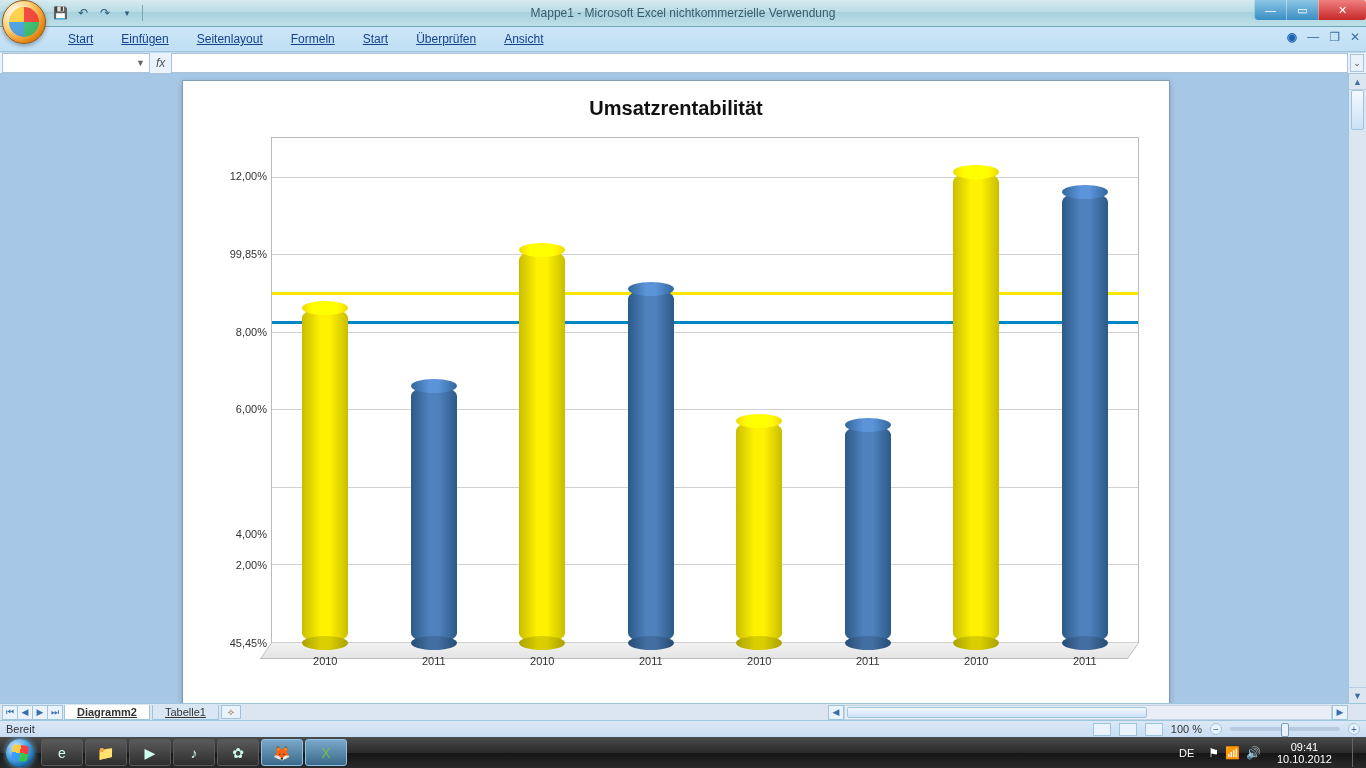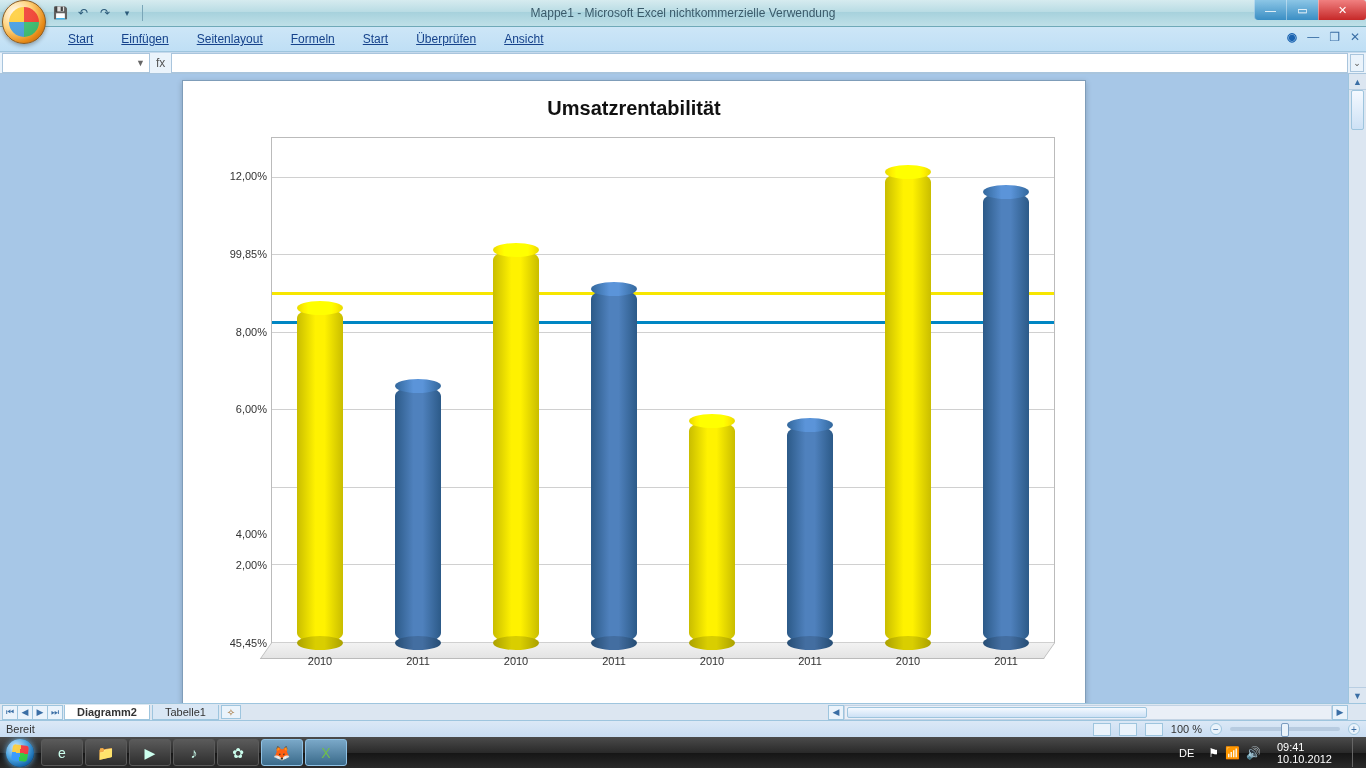--- a/index.html
+++ b/index.html
@@ -38,39 +38,39 @@
 .ribbon-right span { cursor:default; }
 
 
 .fbar { position:absolute; top:52px; left:0; right:0; height:22px;
   background:#eaf3fb; border-top:1px solid #c6d9ec; border-bottom:1px solid #a9c5dd;
   display:flex; align-items:center; }
 .namebox { width:148px; height:20px; margin-left:2px; background:#fff; border:1px solid #a9c5dd;
   font-size:11px; display:flex; align-items:center; justify-content:flex-end; padding-right:4px; color:#333; }
 .namebox .dd { margin-left:4px; color:#666; font-size:9px; }
 .fx-area { margin-left:6px; display:flex; align-items:center; gap:6px; flex:1; }
-.fx-lbl { color:#555; font-size:12px; }
+.fx-lbl { font-style:italic; color:#555; font-size:12px; }
 .fx-input { flex:1; height:20px; background:#fff; border:1px solid #a9c5dd; margin-right:18px; }
 .fx-expand { position:absolute; right:2px; top:54px; width:14px; height:18px; background:#eaf3fb;
   border:1px solid #a9c5dd; display:flex; align-items:center; justify-content:center; font-size:9px; color:#555; }
 
 
 .workarea { position:absolute; top:74px; left:0; right:0; bottom:65px; background:#a7c7e7;
   display:flex; }
 .sheet-pad { flex:1; position:relative; overflow:hidden; }
 .vscroll { width:18px; background:#dce6f1; border-left:1px solid #9ec5de; position:relative; }
 .vscroll .thumb { position:absolute; top:16px; left:2px; right:2px; height:40px;
   background:linear-gradient(#f4f9ff,#cde1f5); border:1px solid #9ec5de; border-radius:2px; }
 .vscroll .arr { position:absolute; left:0; right:0; height:16px; background:#dce6f1;
   display:flex; align-items:center; justify-content:center; font-size:9px; color:#3a6ea5; }
 .vscroll .arr.up{ top:0; border-bottom:1px solid #b9cee2;}
 .vscroll .arr.dn{ bottom:0; border-top:1px solid #b9cee2;}
 
 
-.chart-card { position:absolute; left:182px; top:6px; width:904px; height:628px;
+.chart-card { position:absolute; left:182px; top:6px; width:988px; height:628px;
   background:#fff; border:1px solid #7f9db9; box-shadow:0 2px 6px rgba(0,0,0,.2);padding-left:19px; }
 .chart-inner { position:absolute; inset:10px; background:#fff; }
 .chart-title { text-align:center; font-size:20px; font-weight:bold; color:#111; padding:6px 0 4px; }
 .plot-wrap { position:absolute; left:20px; right:20px; top:46px; bottom:26px; }
 .y-axis { position:absolute; left:0; top:0; bottom:28px; width:58px; }
 .y-tick { position:absolute; right:4px; font-size:11px; color:#333; transform:translateY(-50%); }
 .grid { position:absolute; left:58px; right:0; top:0; bottom:28px; border:1px solid #bbb;
   background:#fff; }
 .grid .hline { position:absolute; left:0; right:0; height:1px; background:#d0d0d0; }
 .ref-line { position:absolute; left:0; right:0; height:3px; }
@@ -91,21 +91,21 @@
 .x-tick { position:absolute; bottom:4px; font-size:11px; color:#333; transform:translateX(-50%); }
 
 
 .tabstrip { position:absolute; left:0; right:0; bottom:48px; height:17px;
   background:#dce6f1; border-top:1px solid #9ec5de; display:flex; align-items:center;
   font-size:11px; color:#333; }
 .tabstrip .nav { display:flex; margin-left:2px; }
 .tabstrip .nav span { width:16px; height:15px; background:#eaf3fb; border:1px solid #9ec5de;
   display:flex; align-items:center; justify-content:center; font-size:9px; color:#3a6ea5; margin-right:-1px; }
 .tabstrip .tab { padding:1px 12px; background:#fff; border:1px solid #9ec5de; border-top:none;
-  margin-left:2px; position:relative; }
+  margin-left:2px; position:relative;text-decoration:underline; }
 .tabstrip .tab.inactive { background:#d9e7f5; }
 .tabstrip .tab.active { font-weight:bold; }
 .tabstrip .newtab { width:20px; height:14px; margin-left:2px; background:#eaf3fb;
   border:1px solid #9ec5de; display:flex; align-items:center; justify-content:center; font-size:10px; color:#a06a2a; }
 .hscroll { position:absolute; right:18px; bottom:48px; height:17px; width:520px;
   background:#dce6f1; border-top:1px solid #9ec5de; display:flex; align-items:center; }
 .hscroll .harr { width:16px; height:15px; background:#eaf3fb; border:1px solid #9ec5de;
   display:flex; align-items:center; justify-content:center; font-size:9px; color:#3a6ea5; }
 .hscroll .htrack { flex:1; height:15px; background:#eaeff7; border:1px solid #c3d3e4; position:relative; }
 .hscroll .hthumb { position:absolute; left:2px; top:1px; bottom:1px; width:300px;
@@ -137,21 +137,21 @@
   background: conic-gradient(#f33 0 90deg,#3c3 0 180deg,#39f 0 270deg,#fc3 0);
   border-radius:3px; transform:rotate(8deg); opacity:.9; }
 .tbtn { width:42px; height:27px; margin:0 1px; border:1px solid #5a5a5a; border-radius:3px;
   background:linear-gradient(#5a5a5a,#2e2e2e); display:flex; align-items:center; justify-content:center;
   color:#cfe; font-size:14px; }
 .tbtn.active { background:linear-gradient(#7aa8c8,#3a6a8a); border-color:#8fc1e4; }
 .tray { position:absolute; right:0; top:0; bottom:0; display:flex; align-items:center;
   color:#fff; font-size:11px; padding-right:4px; gap:10px; }
 .tray .lang { padding:2px 4px;margin-left:48px; }
 .tray .icons { display:flex; gap:6px; font-size:12px; }
-.tray .clock { text-align:left; line-height:12px; padding:2px 6px; }
+.tray .clock { text-align:center; line-height:12px; padding:2px 6px; }
 .tray .show-dt { width:10px; height:29px; border-left:1px solid #666; margin-left:4px; }
 </style>
 </head>
 <body>
 
 <div class="desktop">
 
   <div class="titlebar">
     <div class="office-btn"></div>
     <div class="qat">

